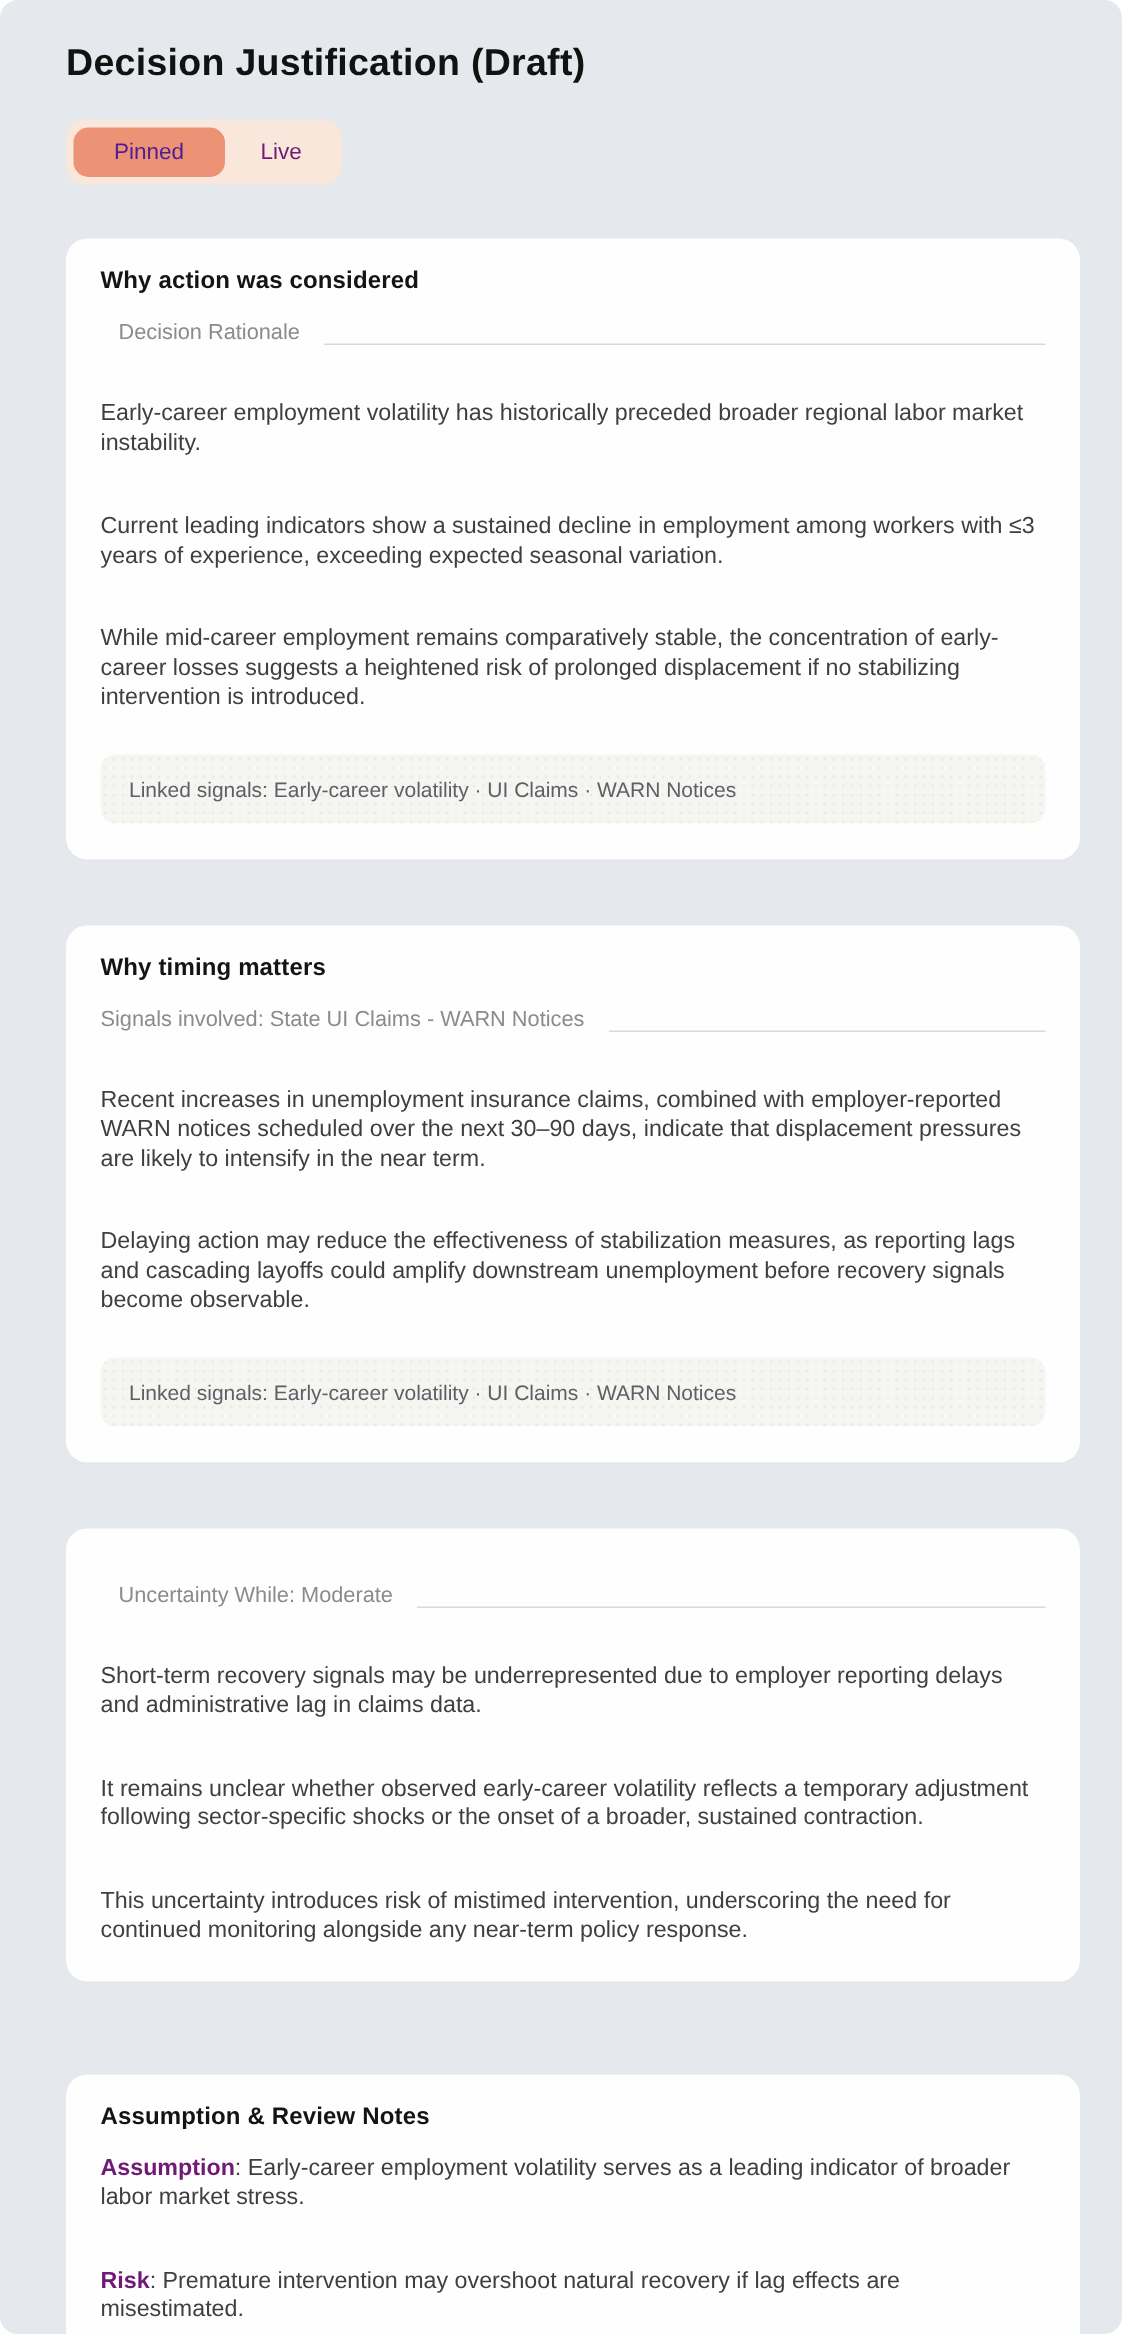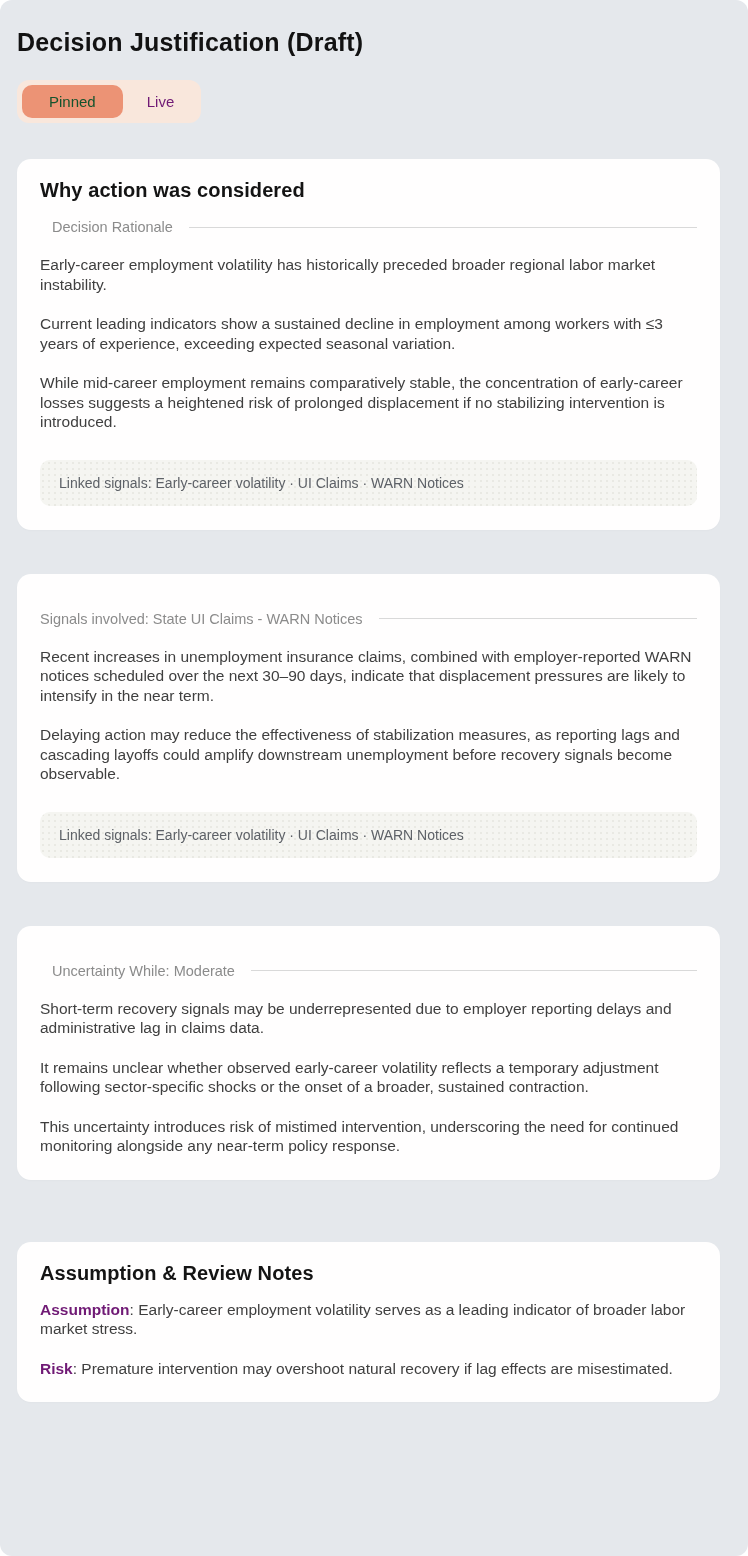--- a/index.html
+++ b/index.html
@@ -6,71 +6,71 @@
   html, body { background: #ffffff; }
   body {
     width: 748px; height: 1556px; position: relative;
     font-family: "Liberation Sans", sans-serif;
     -webkit-font-smoothing: antialiased;
   }
   .page {
     position: absolute; inset: 0;
     background: #e5e8ec;
     border-radius: 12px;
-    padding: 26px 28px 20px 17px;
+    padding: 26px 28px 20px 44px;
     overflow: hidden;
   }
   .page-title {
     font-size: 25px; font-weight: 700; color: #121212;
     letter-spacing: 0.2px;
     margin-top: 2px;
   }
   
   .toggle {
     display: inline-flex; align-items: center;
     background: #f9e7dc; border-radius: 12px;
     padding: 5px; margin-top: 23px; gap: 2px;
   }
   .toggle .pill {
     border: none; background: transparent; cursor: pointer;
     font-family: "Liberation Sans", sans-serif;
     font-size: 15px; color: #701a75;
     padding: 9px 22px; border-radius: 10px; line-height: 1;
   }
   .toggle .pill.active {
-    background: #ec9375; color: #14532d;
+    background: #ec9375; color: #4c1d95;
     padding: 9px 27px;
   }
   
   .card {
     background: #fffefe; border-radius: 14px;
     padding: 20px 23px 24px 23px;
     margin-top: 44px;
     box-shadow: 0 1px 2px rgba(0,0,0,0.02);
   }
   .card.first { margin-top: 36px; }
   .card.last { margin-top: 62px; }
   .card h2 {
-    font-size: 20px; font-weight: 700; color: #141414;
+    font-size: 16px; font-weight: 700; color: #141414;
     letter-spacing: 0.1px;
   }
   .label-row {
-    display: flex; align-items: center; gap: 16px;
+    display: flex; align-items: flex-end; gap: 16px;
     margin-top: 17px;
   }
   .label-row .label {
     font-size: 14.5px; color: #8b8b8b; white-space: nowrap;
   }
   .label-row.indent .label { padding-left: 12px; }
   .label-row .rule {
     flex: 1; height: 1px; background: #d9d9d9;
   }
   .card p {
     font-size: 15.5px; color: #3f3f3f; line-height: 1.26;
-    margin-top: 20px;
+    margin-top: 36px;
   }
   .linked-box {
     margin-top: 28px;
     background-color: #f5f5f1;
     background-image: radial-gradient(#e9e9e3 0.8px, transparent 0.8px);
     background-size: 6px 6px;
     border-radius: 10px;
     padding: 15px 19px;
     font-size: 14px; color: #5d6167;
   }
@@ -98,20 +98,21 @@
       <span class="rule"></span>
     </div>
     <p>Early-career employment volatility has historically preceded broader regional labor market instability.</p>
     <p>Current leading indicators show a sustained decline in employment among workers with ≤3 years of experience, exceeding expected seasonal variation.</p>
     <p>While mid-career employment remains comparatively stable, the concentration of early-career losses suggests a heightened risk of prolonged displacement if no stabilizing intervention is introduced.</p>
     <div class="linked-box">Linked signals: Early-career volatility · UI Claims · WARN Notices</div>
   </section>
 
   
   <section class="card">
+    <h2>Why timing matters</h2>
     <div class="label-row">
       <span class="label">Signals involved: State UI Claims - WARN Notices</span>
       <span class="rule"></span>
     </div>
     <p>Recent increases in unemployment insurance claims, combined with employer-reported WARN notices scheduled over the next 30–90 days, indicate that displacement pressures are likely to intensify in the near term.</p>
     <p>Delaying action may reduce the effectiveness of stabilization measures, as reporting lags and cascading layoffs could amplify downstream unemployment before recovery signals become observable.</p>
     <div class="linked-box">Linked signals: Early-career volatility · UI Claims · WARN Notices</div>
   </section>
 
   

